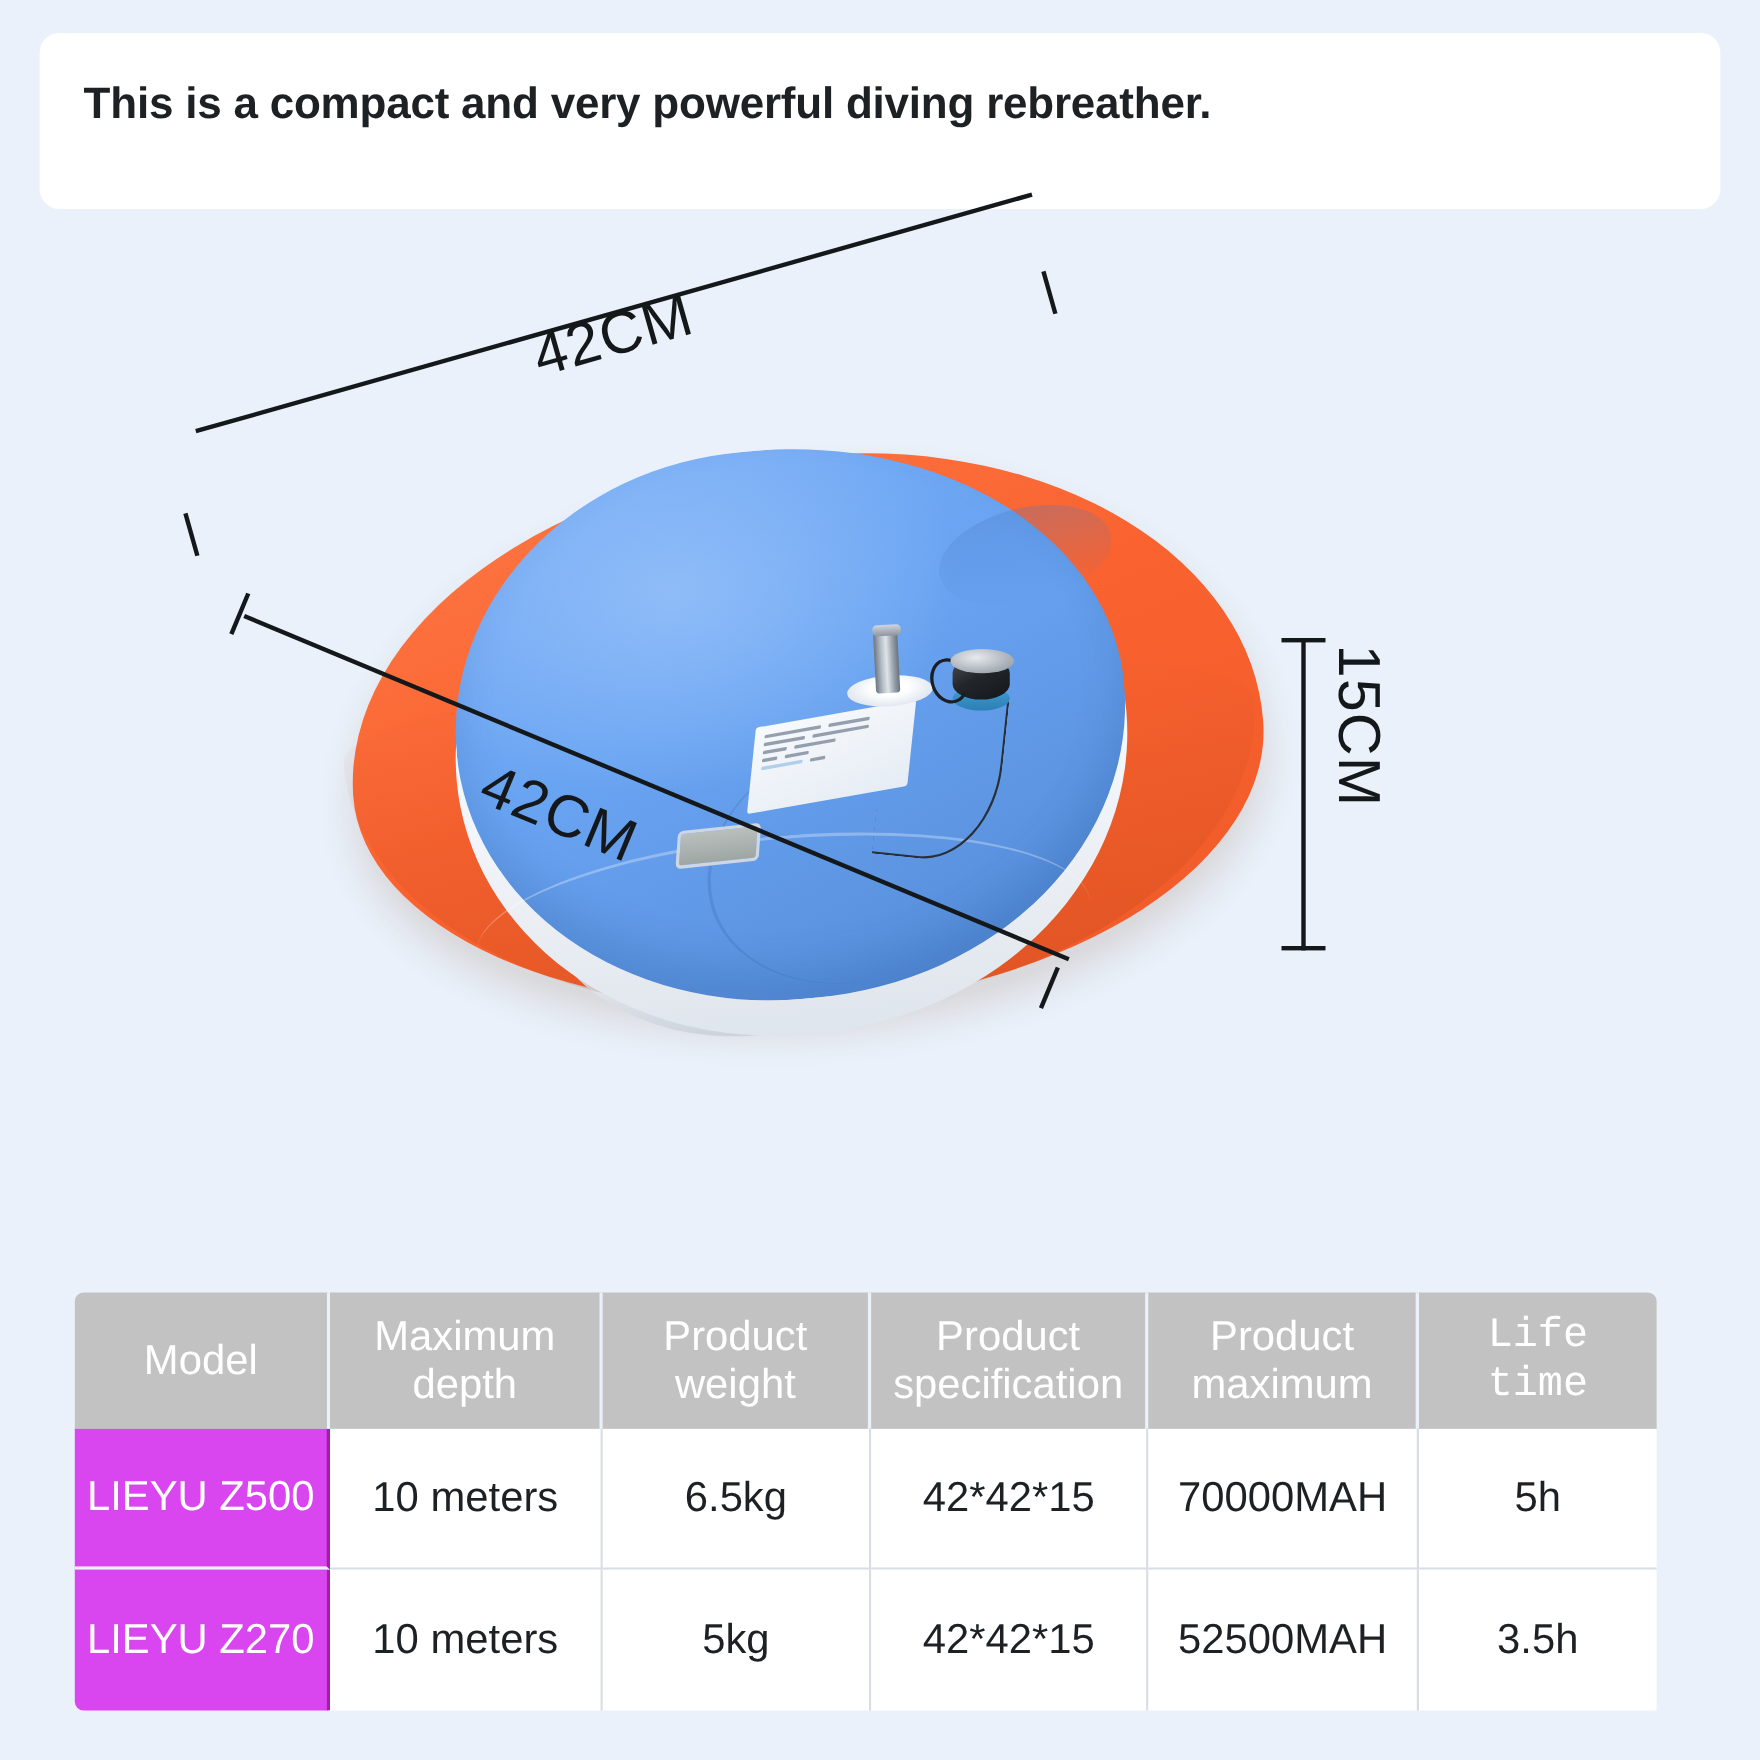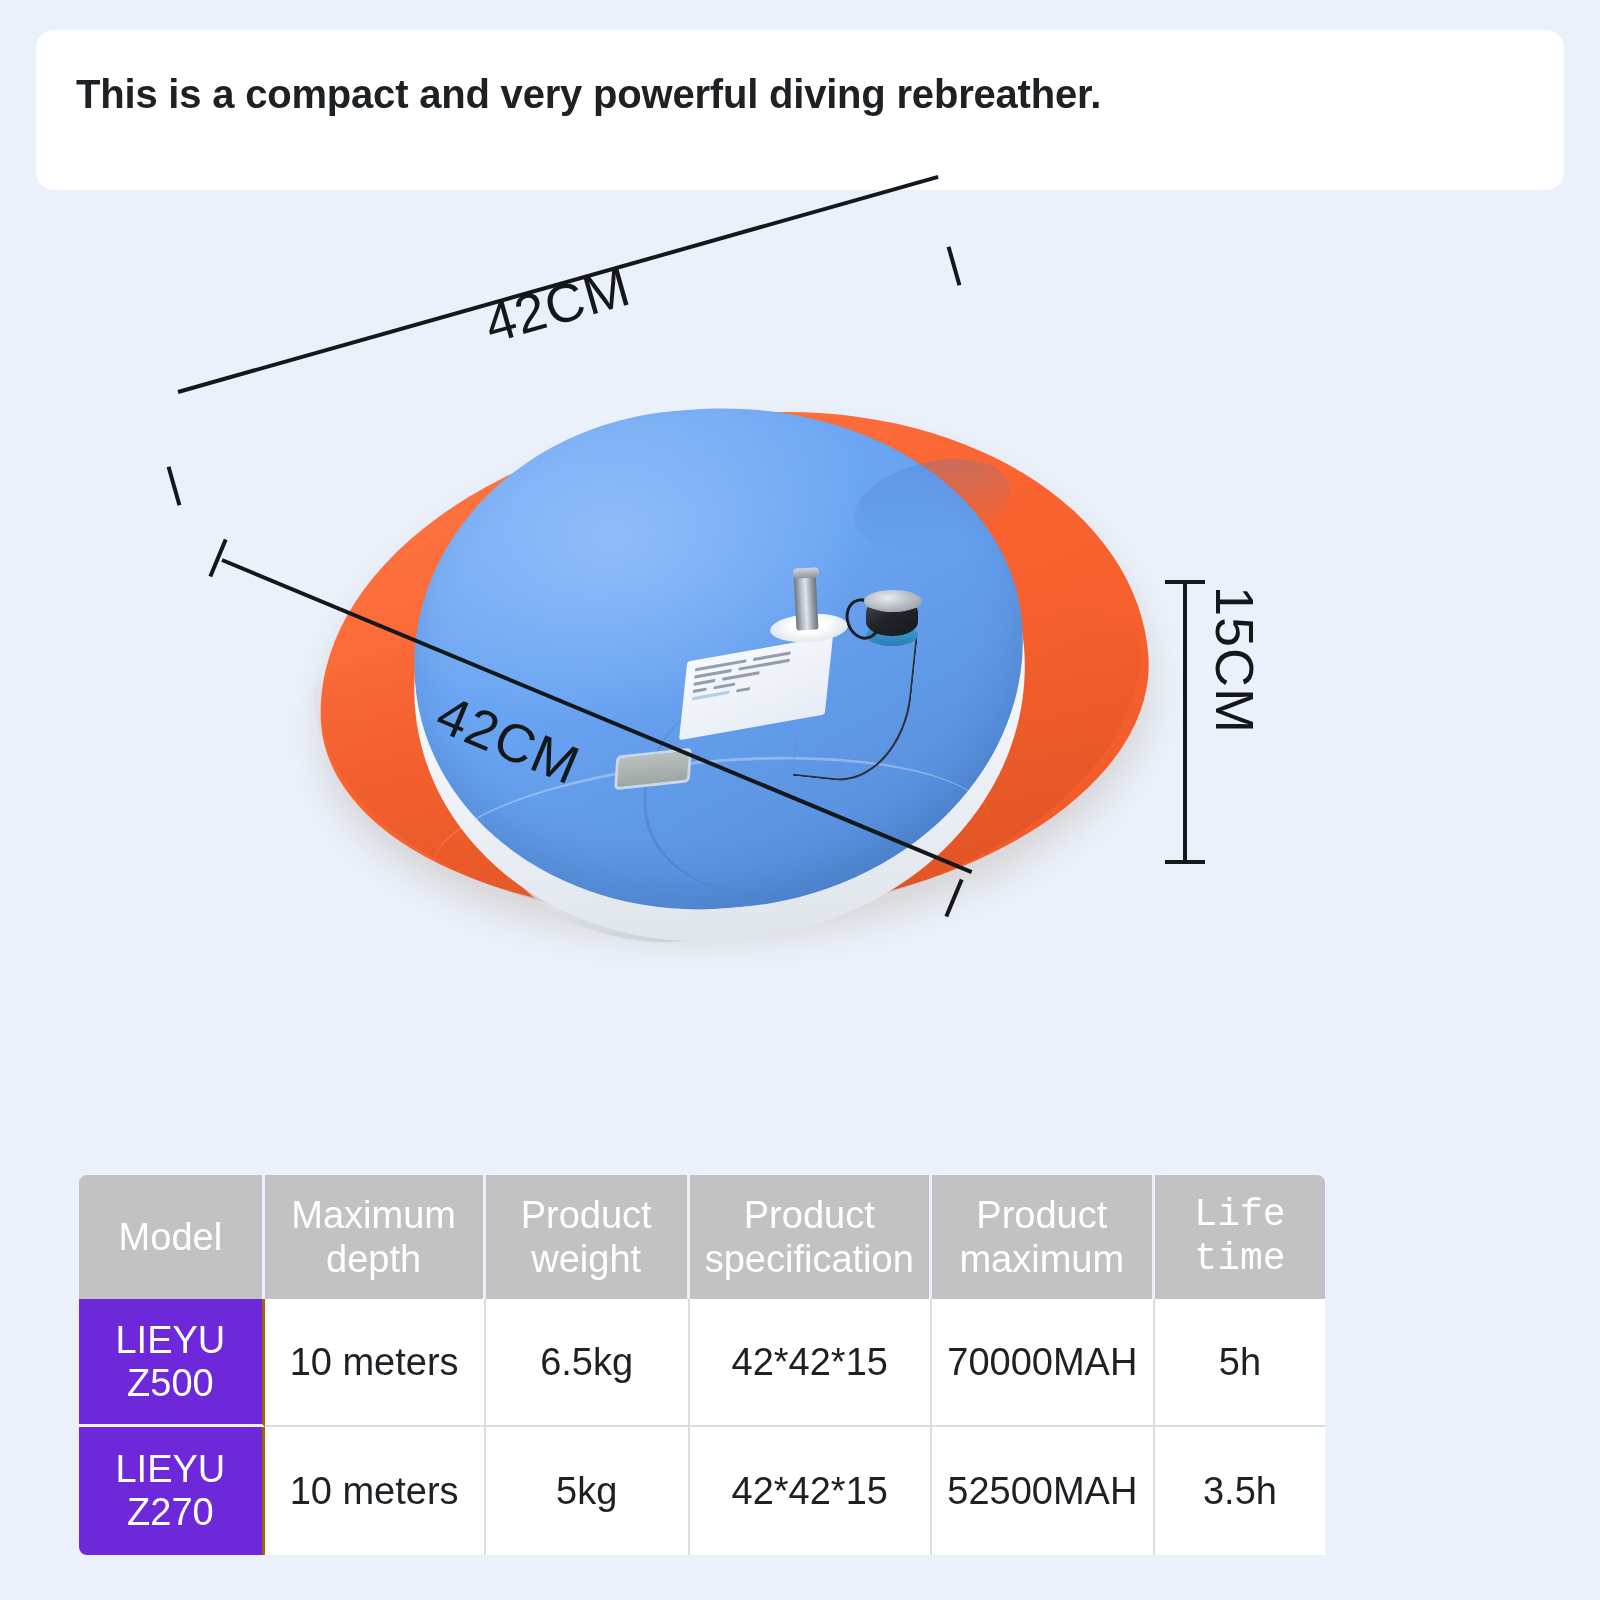--- a/index.html
+++ b/index.html
@@ -396,23 +396,23 @@
     transform: none;
     writing-mode: vertical-rl;
     text-orientation: mixed;
     left: 1204px;
     top: 386px;
   }
 
   
   #spec-table {
     position: absolute;
-    left: 79px;
+    left: 68px;
     top: 1175px;
-    width: 1246px;
+    width: 1438px;
     border-collapse: separate;
     border-spacing: 0;
   }
   #spec-table th, #spec-table td {
     text-align: center;
     vertical-align: middle;
     font-weight: 400;
   }
   #spec-table thead th {
     background: #c2c2c2;
@@ -432,23 +432,23 @@
     color: #1d2124;
     font-size: 38px;
     height: 128px;
     border-right: 2px solid #d8dde3;
     border-bottom: 2px solid #d8dde3;
   }
   #spec-table tbody td:last-child { border-right: none; }
   #spec-table tbody tr:last-child td { border-bottom: none; text-align: center; }
 
   #spec-table tbody td.model-cell {
-    background: #6d28d9;
+    background: #d946ef;
     color: #ffffff;
-    border-right: 3px solid #a16207;
+    border-right: 3px solid #a21caf;
     border-bottom: 3px solid #eaf1fa;
     margin-left: 36px;
   }
   #spec-table tbody tr:last-child td.model-cell {
     border-bottom: none;
     border-bottom-left-radius: 8px;
   }
 
   
   .col-model { width: 232px; }

